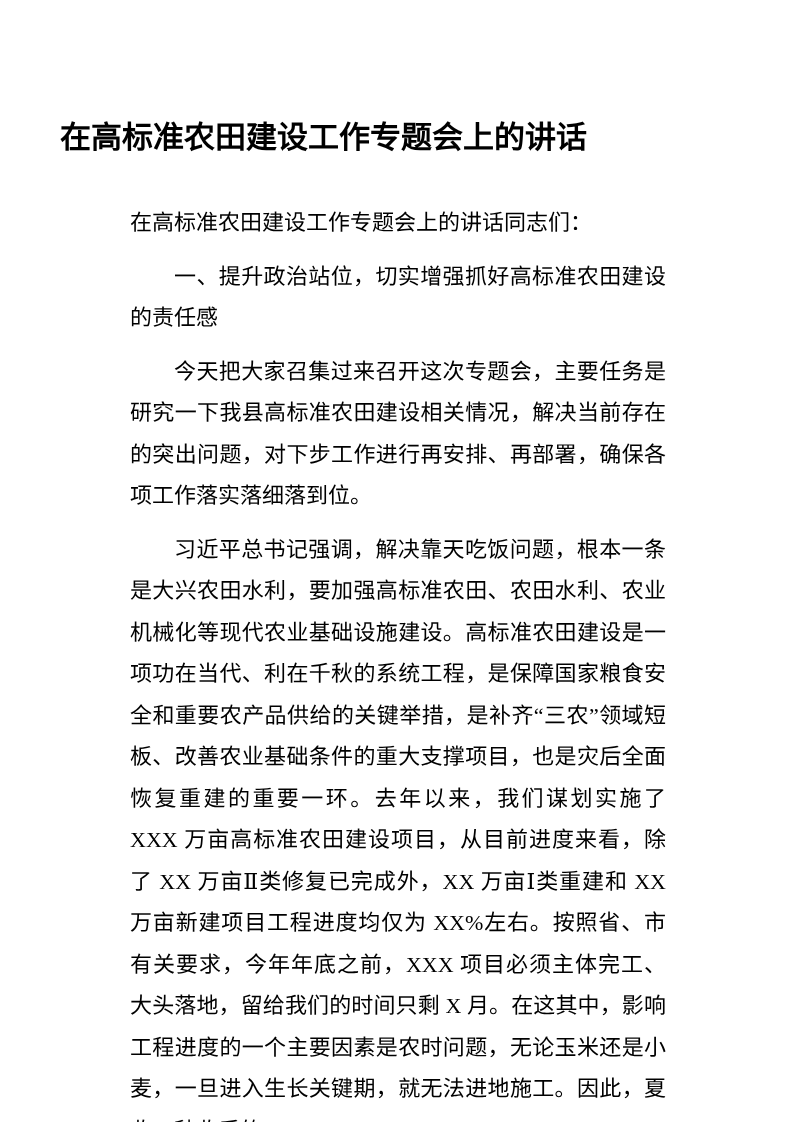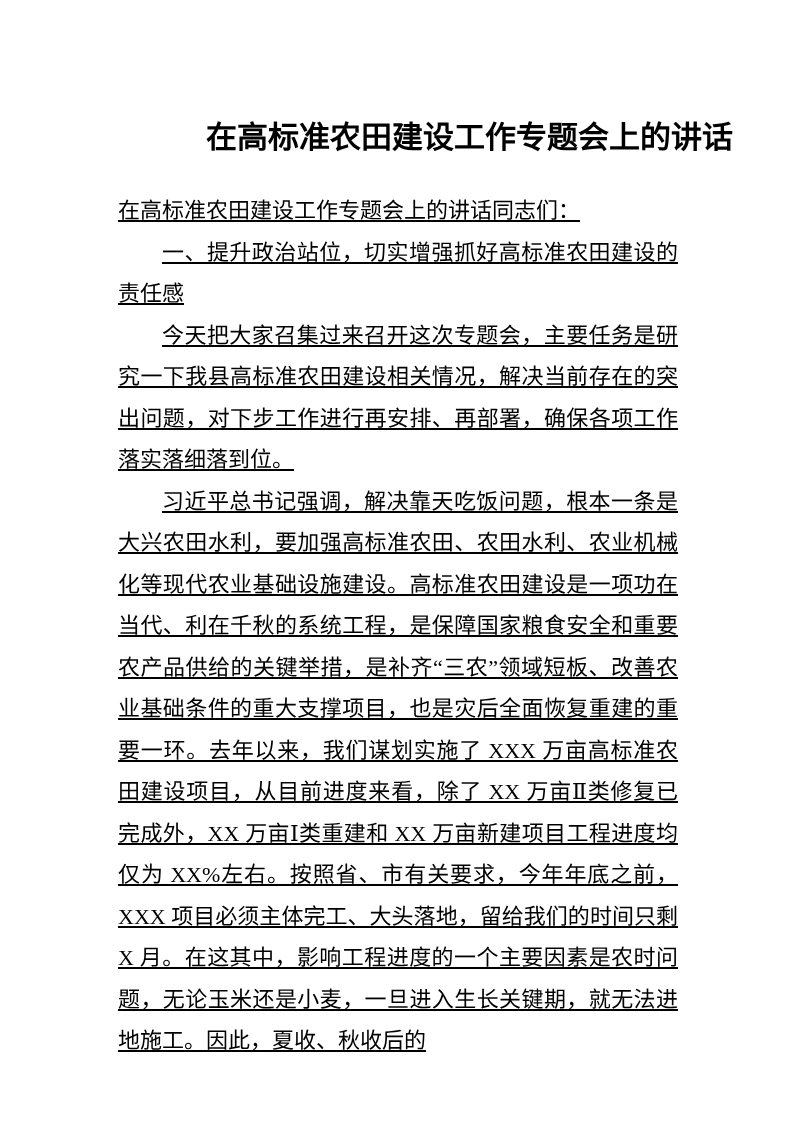--- a/index.html
+++ b/index.html
@@ -15,40 +15,39 @@
     color: #000000;
     font-family: "Liberation Serif", "DejaVu Serif", serif;
     overflow: hidden;
   }
   .doc-title {
     position: absolute;
     top: 112px;
     left: 60px;
     right: 60px;
     margin: 0;
-    text-align: right;
+    text-align: left;
     font-size: 31px;
     line-height: 52px;
     font-weight: 700;
     letter-spacing: 0;
   }
   .doc-content {
     position: absolute;
     top: 190px;
     left: 118px;
     width: 560px;
     font-size: 22px;
     line-height: 41.5px;
     text-align: justify;
   }
   .doc-content p {
-    margin: 0;
+    margin: 12px;
     padding: 0;
     text-indent: 2em;
-    text-decoration: underline;
   }
   .doc-content p.no-indent {
     text-indent: 0;
   }
 </style>
 </head>
 <body>
 
 <div class="page">
   <h1 class="doc-title">在高标准农田建设工作专题会上的讲话</h1>

